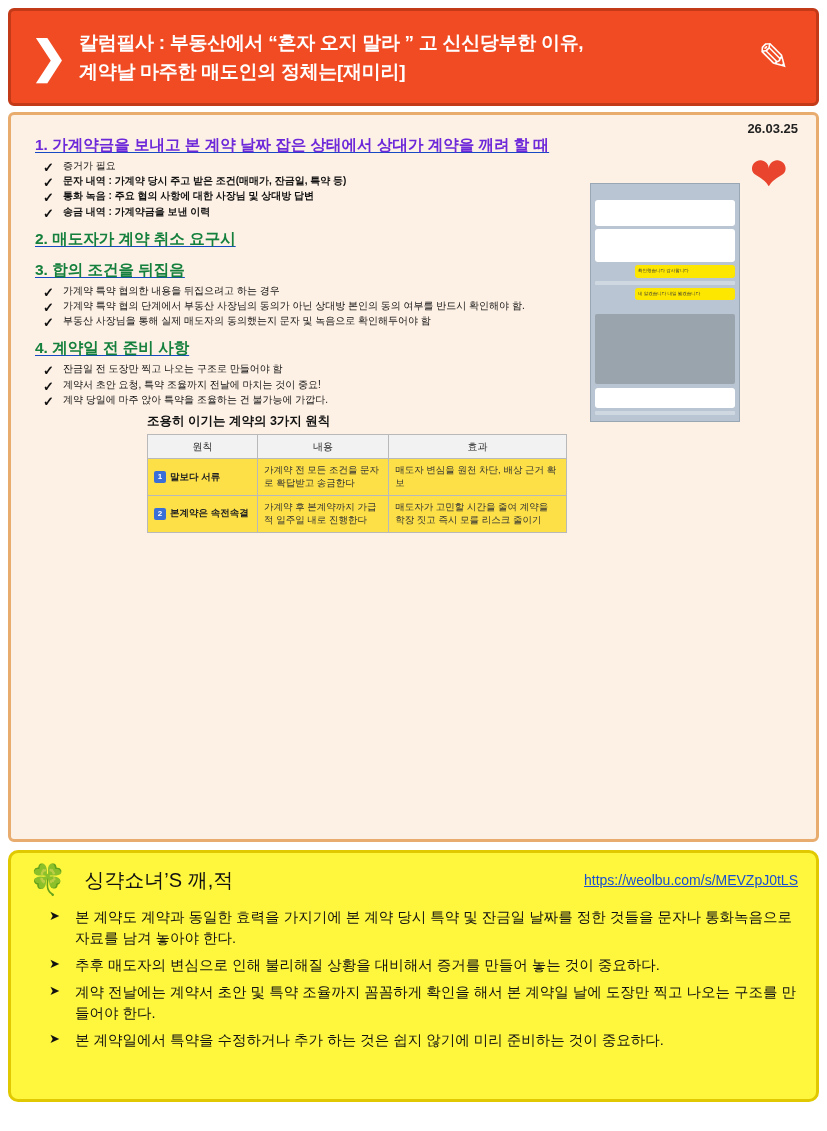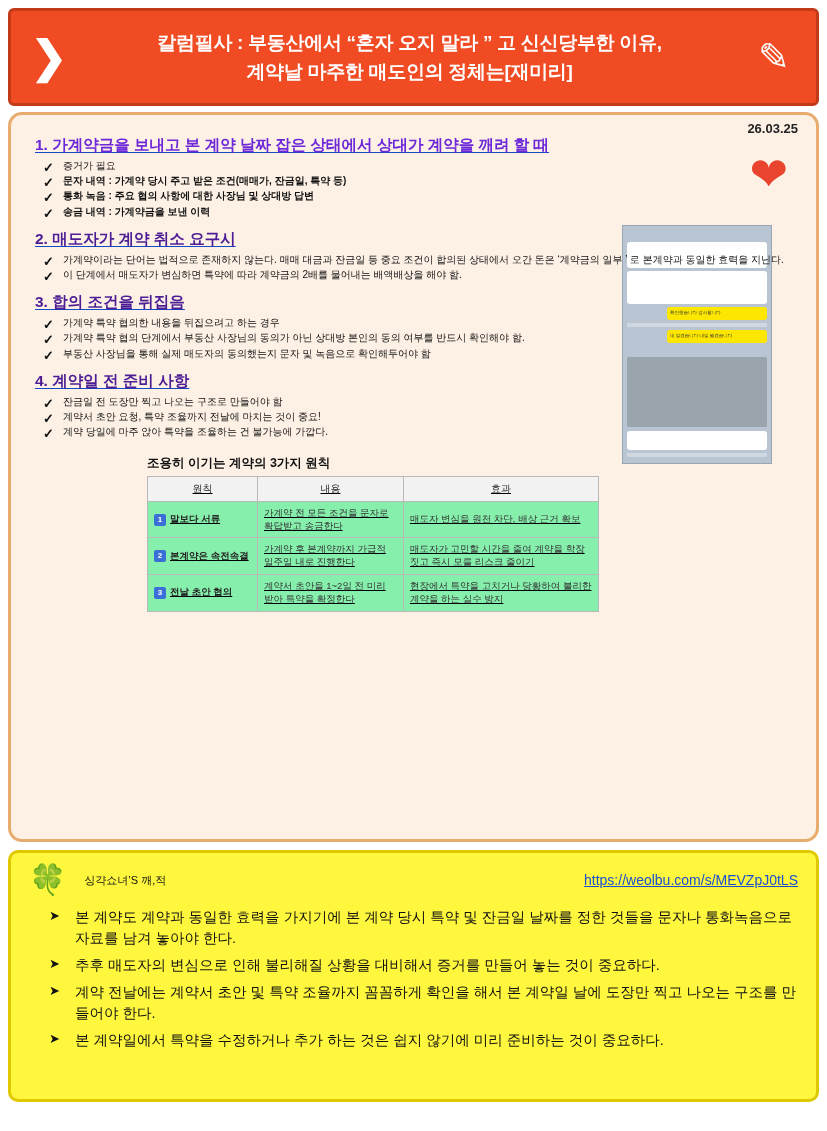--- a/index.html
+++ b/index.html
@@ -30,41 +30,40 @@
     font-size: 44px;
     font-weight: bold;
     line-height: 1;
     width: 48px;
     text-align: center;
     flex: 0 0 48px;
   }
   .header-title {
     flex: 1 1 auto;
     color: #ffffff;
-    text-align: center;
     font-size: 19px;
     font-weight: bold;
     line-height: 1.55;
     letter-spacing: -0.3px;
     padding: 0 6px;
   }
   .header-pencil {
     flex: 0 0 56px;
     text-align: center;
     font-size: 38px;
     color: #ffffff;
     transform: rotate(0deg);
   }
   
   .body-card {
     position: relative;
     margin-top: 6px;
     background: #fdf0e4;
     border: 3px solid #e8ac6f;
-    border-radius: 14px;
+    border-radius: 6px;
     height: 730px;
     padding: 10px 16px 8px 16px;
     overflow: hidden;
   }
   .date-stamp {
     position: absolute;
     right: 18px;
     top: 6px;
     font-size: 13px;
     color: #222;
@@ -80,21 +79,21 @@
   }
   .doc-title {
     font-size: 17px;
     font-weight: bold;
     color: #111;
     margin: 16px 0 4px 34px;
   }
   .sec-head {
     font-size: 15.5px;
     font-weight: bold;
-    color: #4c1d95;
+    color: #15803d;
     margin: 10px 0 3px 8px;
     text-decoration: underline;
     text-decoration-color: #1649c4;
     text-underline-offset: 2px;
   }
   .sec-head.first { color: #6d28d9; }
   ul.bullets {
     list-style: none;
     margin: 0 0 2px 0;
     padding: 0 0 0 14px;
@@ -113,38 +112,37 @@
     left: 2px;
     top: 0px;
     color: #111;
     font-size: 13px;
     font-weight: bold;
   }
   .b { font-weight: bold; }
   
   .figure-row {
     display: flex;
-    margin-top: 16px;
+    margin-top: 6px;
     gap: 23px;
     align-items: flex-start;
   }
   .table-wrap { flex: 0 0 470px; padding-left: 120px; }
   .table-caption {
     font-size: 12.5px;
     font-weight: bold;
     color: #111;
     margin-bottom: 4px;
     text-align: left;
   }
   table.principles {
     border-collapse: collapse;
-    width: 452px;
-    background: #86efac;
+    width: 420px;
+    background: #fde047;
     font-size: 9.5px;
-    text-decoration: underline;
   }
   table.principles th, table.principles td {
     border: 1px solid #b9b9b9;
     padding: 5px 6px;
     vertical-align: middle;
     color: #333;
     line-height: 1.35;
   }
   table.principles th {
     background: #f2f2f2;
@@ -204,21 +202,21 @@
     align-items: center;
     gap: 10px;
   }
   .clover {
     font-size: 30px;
     color: #2e9b3f;
     flex: 0 0 auto;
     line-height: 1;
   }
   .author {
-    font-size: 11px;
+    font-size: 20px;
     color: #111;
     flex: 0 0 auto;
     padding-left: 8px;
   }
   .link {
     margin-left: auto;
     color: #1a4fd0;
     font-size: 14px;
     text-decoration: underline;
   }
@@ -264,24 +262,20 @@
 
     <div class="sec-head first">1. 가계약금을 보내고 본 계약 날짜 잡은 상태에서 상대가 계약을 깨려 할 때</div>
     <ul class="bullets">
       <li>증거가 필요</li>
       <li class="b"><span>문자 내역  : 가계약 당시 주고 받은 조건(매매가, 잔금일, 특약 등)</span></li>
       <li class="b"><span>통화 녹음 : 주요 협의 사항에 대한 사장님 및 상대방 답변</span></li>
       <li class="b"><span>송금 내역 : 가계약금을 보낸 이력</span></li>
     </ul>
 
     <div class="sec-head">2. 매도자가 계약 취소 요구시</div>
-    <ul class="bullets">
-      <li>가계약이라는 단어는 법적으로 존재하지 않는다. 매매 대금과 잔금일 등 중요 조건이 합의된 상태에서 오간 돈은 ‘계약금의 일부 ’ 로 본계약과 동일한 효력을 지닌다.</li>
-      <li>이 단계에서 매도자가 변심하면 특약에 따라 계약금의 2배를 물어내는 배액배상을 해야 함.</li>
-    </ul>
 
     <div class="sec-head">3. 합의 조건을 뒤집음</div>
     <ul class="bullets">
       <li>가계약 특약 협의한 내용을 뒤집으려고 하는 경우</li>
       <li>가계약 특약 협의 단계에서 부동산 사장님의 동의가 아닌 상대방 본인의 동의 여부를 반드시 확인해야 함.</li>
       <li>부동산 사장님을 통해 실제 매도자의 동의했는지 문자 및 녹음으로 확인해두어야 함</li>
     </ul>
 
     <div class="sec-head">4. 계약일 전 준비 사항</div>
     <ul class="bullets">
@@ -309,27 +303,20 @@
               <td>가계약 전 모든 조건을 문자로 확답받고 송금한다</td>
               <td>매도자 변심을 원천 차단, 배상 근거 확보</td>
             </tr>
             <tr>
               <td class="num">
                 <span class="numbadge">2</span><span>본계약은 속전속결</span>
               </td>
               <td>가계약 후 본계약까지 가급적 일주일 내로 진행한다</td>
               <td>매도자가 고민할 시간을 줄여 계약을 학장 짓고 즉시 모를 리스크 줄이기</td>
             </tr>
-            <tr>
-              <td class="num">
-                <span class="numbadge">3</span><span>전날 초안 협의</span>
-              </td>
-              <td>계약서 초안을 1~2일 전 미리 받아 특약을 확정한다</td>
-              <td>현장에서 특약을 고치거나 당황하여 불리한 계약을 하는 실수 방지</td>
-            </tr>
           </tbody>
         </table>
       </div>
 
       <div class="chat-wrap">
         <div class="chat">
           <div class="ctr">&nbsp;</div>
           <div class="bubble-l">
             <span class="tiny">&nbsp;</span>
               <span class="tiny">&nbsp;</span>

